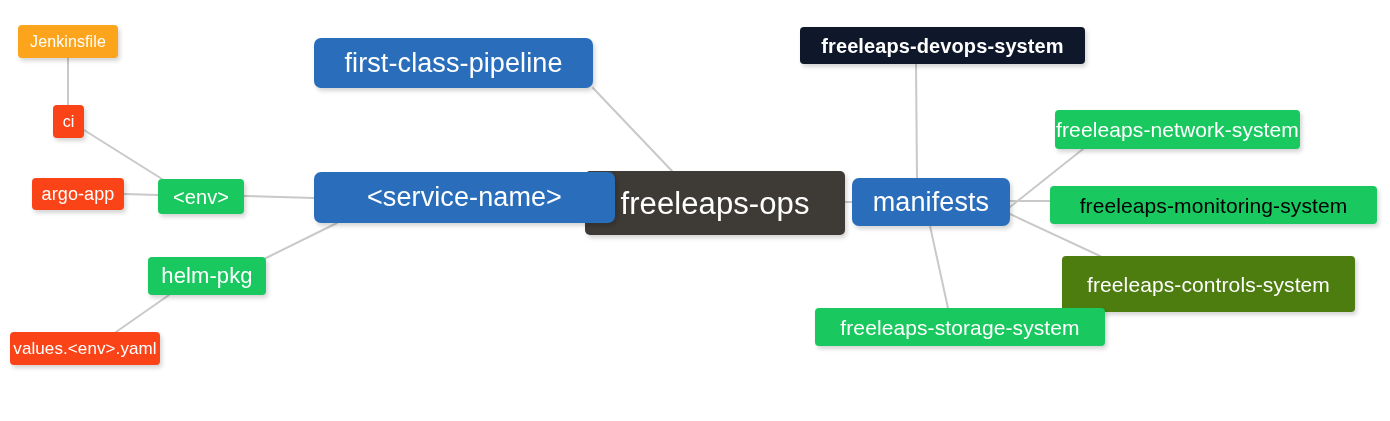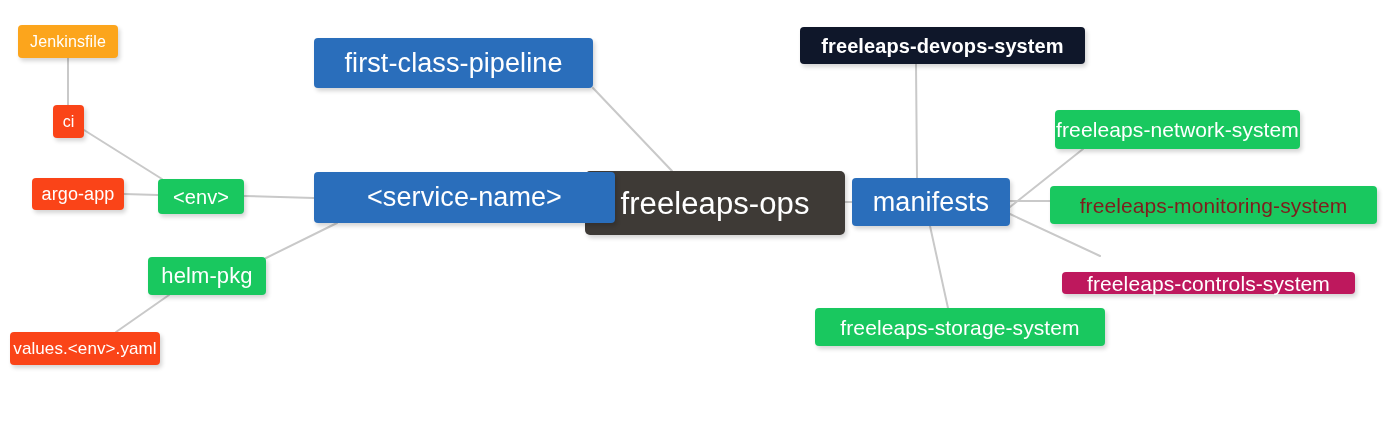--- a/index.html
+++ b/index.html
@@ -41,20 +41,21 @@
     letter-spacing: 0.1px;
     padding: 0 10px;
   }
   .node-root {
     background: #3e3a36;
     font-size: 31px;
     border-radius: 5px;
   }
   .node-blue {
     background: #2a6ebb;
+    border-radius: 7px;
   }
   .node-green {
     background: #19c85f;
   }
   .node-orange {
     background: #fca51c;
   }
   .node-red {
     background: #fa4418;
   }
@@ -81,21 +82,21 @@
     </svg>
   <div id="node-layer">
       <div class="node node-root" style="left: 585px; top: 171px; width: 260px; height: 64px; font-size: 31px; background: rgb(62, 58, 54); color: rgb(255, 255, 255);">freeleaps-ops</div>
       <div class="node node-blue" style="left: 314px; top: 172px; width: 301px; height: 51px; font-size: 27px; background: rgb(42, 110, 187); color: rgb(255, 255, 255);">&lt;service-name&gt;</div>
       <div class="node node-blue" style="left: 314px; top: 38px; width: 279px; height: 50px; font-size: 27px; background: rgb(42, 110, 187); color: rgb(255, 255, 255);">first-class-pipeline</div>
       <div class="node node-blue" style="left: 852px; top: 178px; width: 158px; height: 48px; font-size: 27px; background: rgb(42, 110, 187); color: rgb(255, 255, 255);">manifests</div>
       <div class="node node-green" style="left: 158px; top: 179px; width: 86px; height: 35px; font-size: 20px; background: rgb(25, 200, 95); color: rgb(255, 255, 255);">&lt;env&gt;</div>
       <div class="node node-green" style="left: 148px; top: 257px; width: 118px; height: 38px; font-size: 22px; background: rgb(25, 200, 95); color: rgb(255, 255, 255);">helm-pkg</div>
       <div class="node node-green" style="left: 800px; top: 27px; width: 285px; height: 37px; font-size: 20px; background: #0f172a; color: rgb(255, 255, 255); font-weight: bold;">freeleaps-devops-system</div>
       <div class="node node-green" style="left: 1055px; top: 110px; width: 245px; height: 39px; font-size: 21px; background: rgb(25, 200, 95); color: rgb(255, 255, 255);">freeleaps-network-system</div>
-      <div class="node node-green" style="left: 1050px; top: 186px; width: 327px; height: 38px; font-size: 21px; background: rgb(25, 200, 95); color: #7f1d1d;">freeleaps-monitoring-system</div>
-      <div class="node node-green" style="left: 1062px; top: 256px; width: 293px; height: 22px; font-size: 21px; background: #be185d; color: rgb(255, 255, 255); margin-top: 16px;">freeleaps-controls-system</div>
+      <div class="node node-green" style="left: 1050px; top: 186px; width: 327px; height: 38px; font-size: 21px; background: rgb(25, 200, 95); color: #000000;">freeleaps-monitoring-system</div>
+      <div class="node node-green" style="left: 1062px; top: 256px; width: 293px; height: 56px; font-size: 21px; background: #4d7c0f; color: rgb(255, 255, 255);">freeleaps-controls-system</div>
       <div class="node node-green" style="left: 815px; top: 308px; width: 290px; height: 38px; font-size: 21px; background: rgb(25, 200, 95); color: rgb(255, 255, 255);">freeleaps-storage-system</div>
       <div class="node node-orange" style="left: 18px; top: 25px; width: 100px; height: 33px; font-size: 16px; background: rgb(252, 165, 28); color: rgb(255, 255, 255);">Jenkinsfile</div>
       <div class="node node-red" style="left: 53px; top: 105px; width: 31px; height: 33px; font-size: 16px; background: rgb(250, 68, 24); color: rgb(255, 255, 255);">ci</div>
       <div class="node node-red" style="left: 32px; top: 178px; width: 92px; height: 32px; font-size: 18px; background: rgb(250, 68, 24); color: rgb(255, 255, 255);">argo-app</div>
       <div class="node node-red" style="left: 10px; top: 332px; width: 150px; height: 33px; font-size: 17px; background: rgb(250, 68, 24); color: rgb(255, 255, 255);">values.&lt;env&gt;.yaml</div>
     </div>
 </div>
 
 </body></html>

